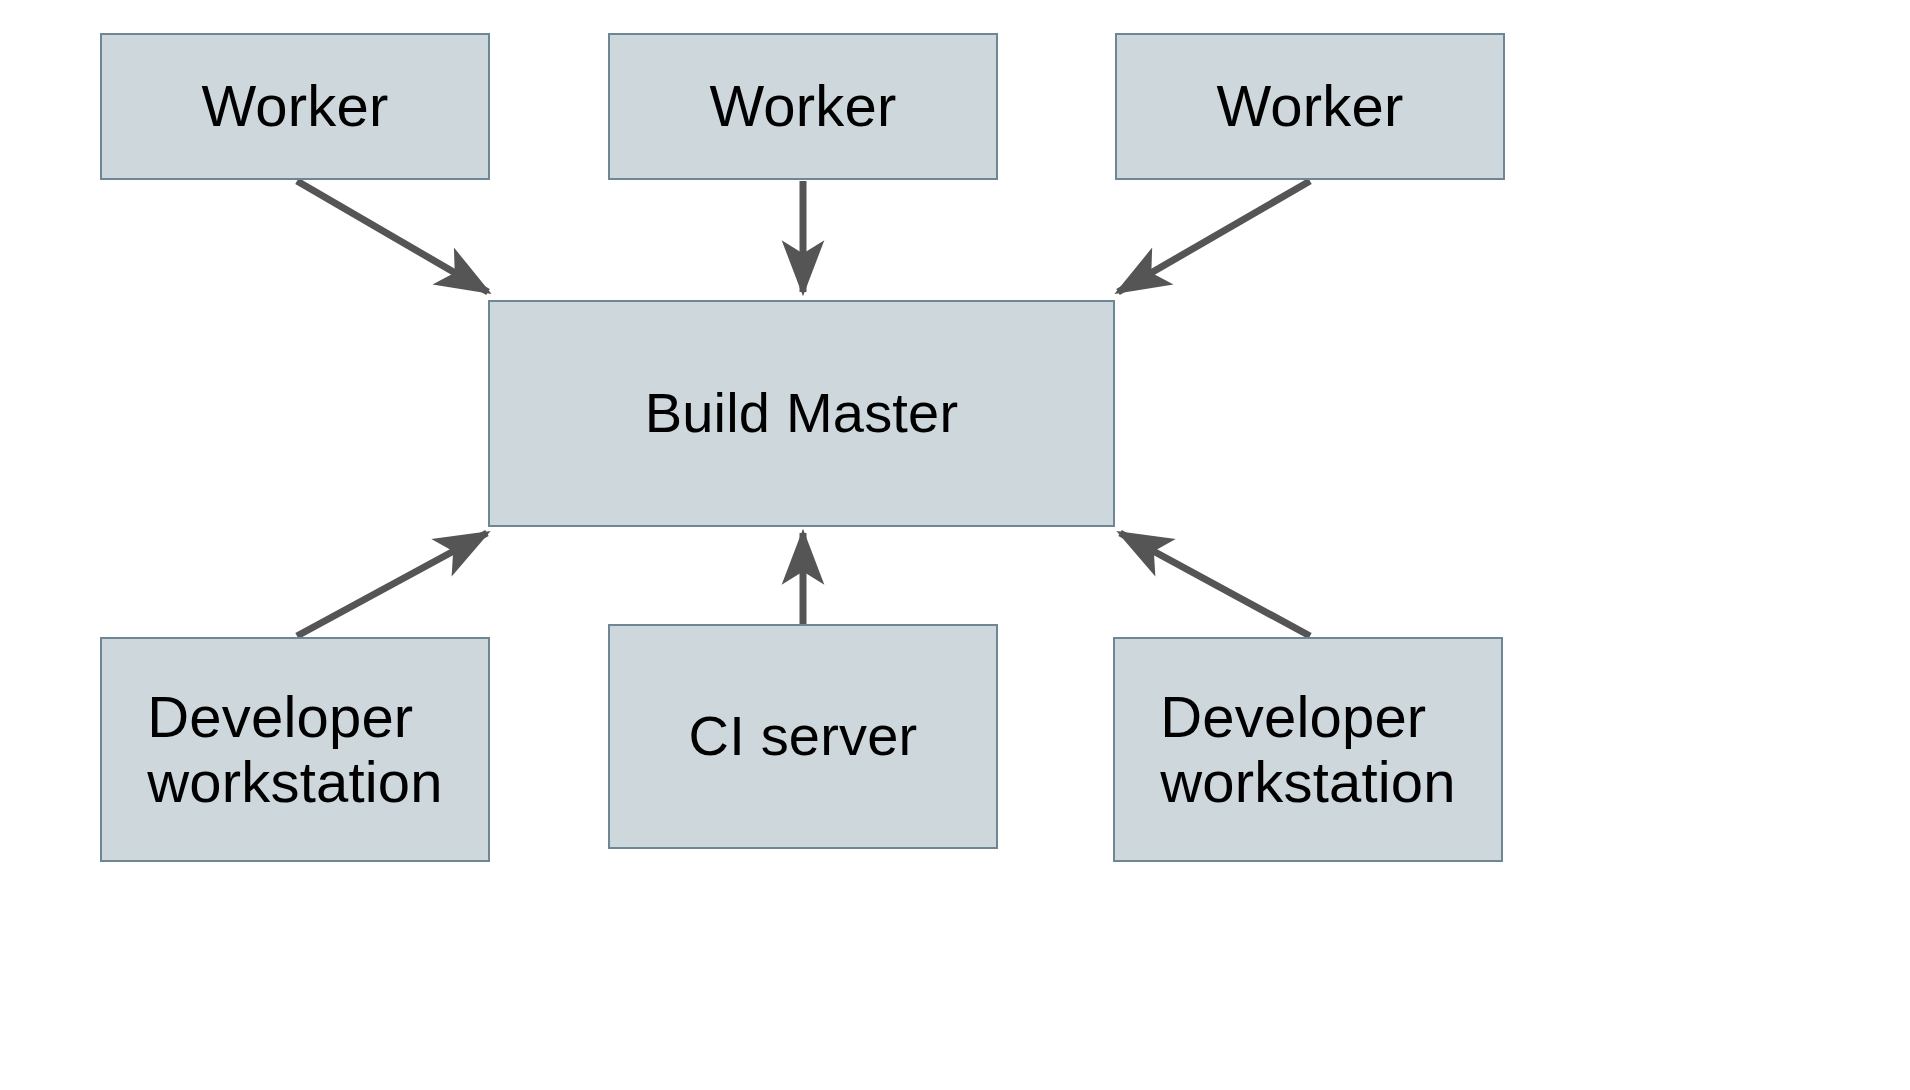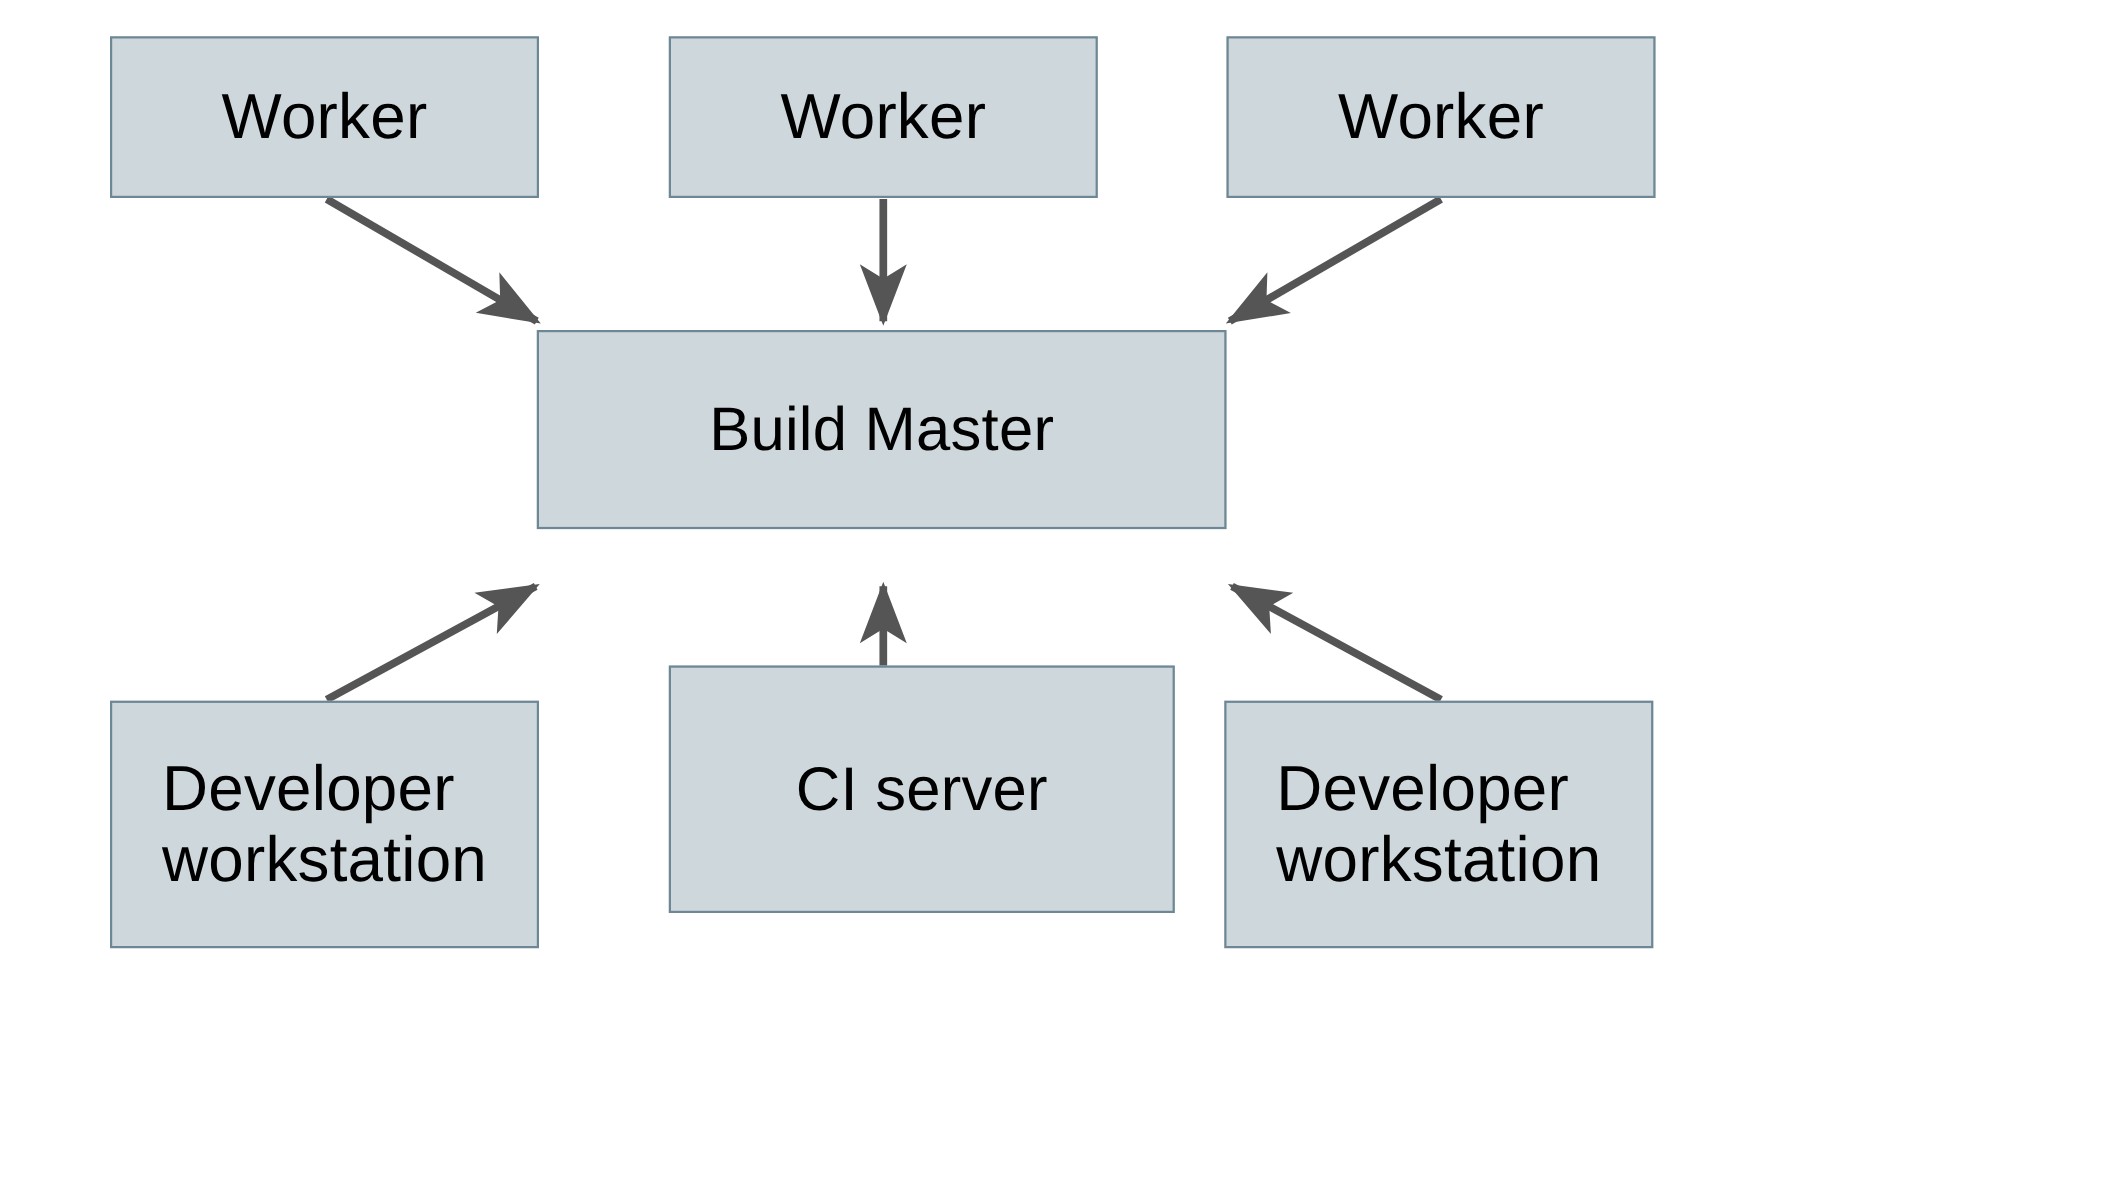--- a/index.html
+++ b/index.html
@@ -43,23 +43,23 @@
     line-height: 1.12;
     font-weight: 400;
     letter-spacing: 0.2px;
     white-space: pre-line;
     padding: 0 10px;
   }
   
   .node-worker-1 { left: 100px;  top: 33px;  width: 390px; height: 147px; }
   .node-worker-2 { left: 608px;  top: 33px;  width: 390px; height: 147px; }
   .node-worker-3 { left: 1115px; top: 33px;  width: 390px; height: 147px; }
-  .node-build-master { left: 488px; top: 300px; width: 627px; height: 181px; }
+  .node-build-master { left: 488px; top: 300px; width: 627px; height: 227px; }
   .node-dev-left  { left: 100px;  top: 637px; width: 390px; height: 225px; }
-  .node-ci-server { left: 608px;  top: 605px; width: 460px; height: 225px; }
+  .node-ci-server { left: 608px;  top: 624px; width: 390px; height: 225px; }
   .node-dev-right { left: 1113px; top: 637px; width: 390px; height: 225px; }
 
   .node-build-master .node-label { font-size: 56px; }
   .node-ci-server .node-label { font-size: 56px; }
 </style>
 </head>
 <body>
 
 <div id="diagram-canvas">
 

